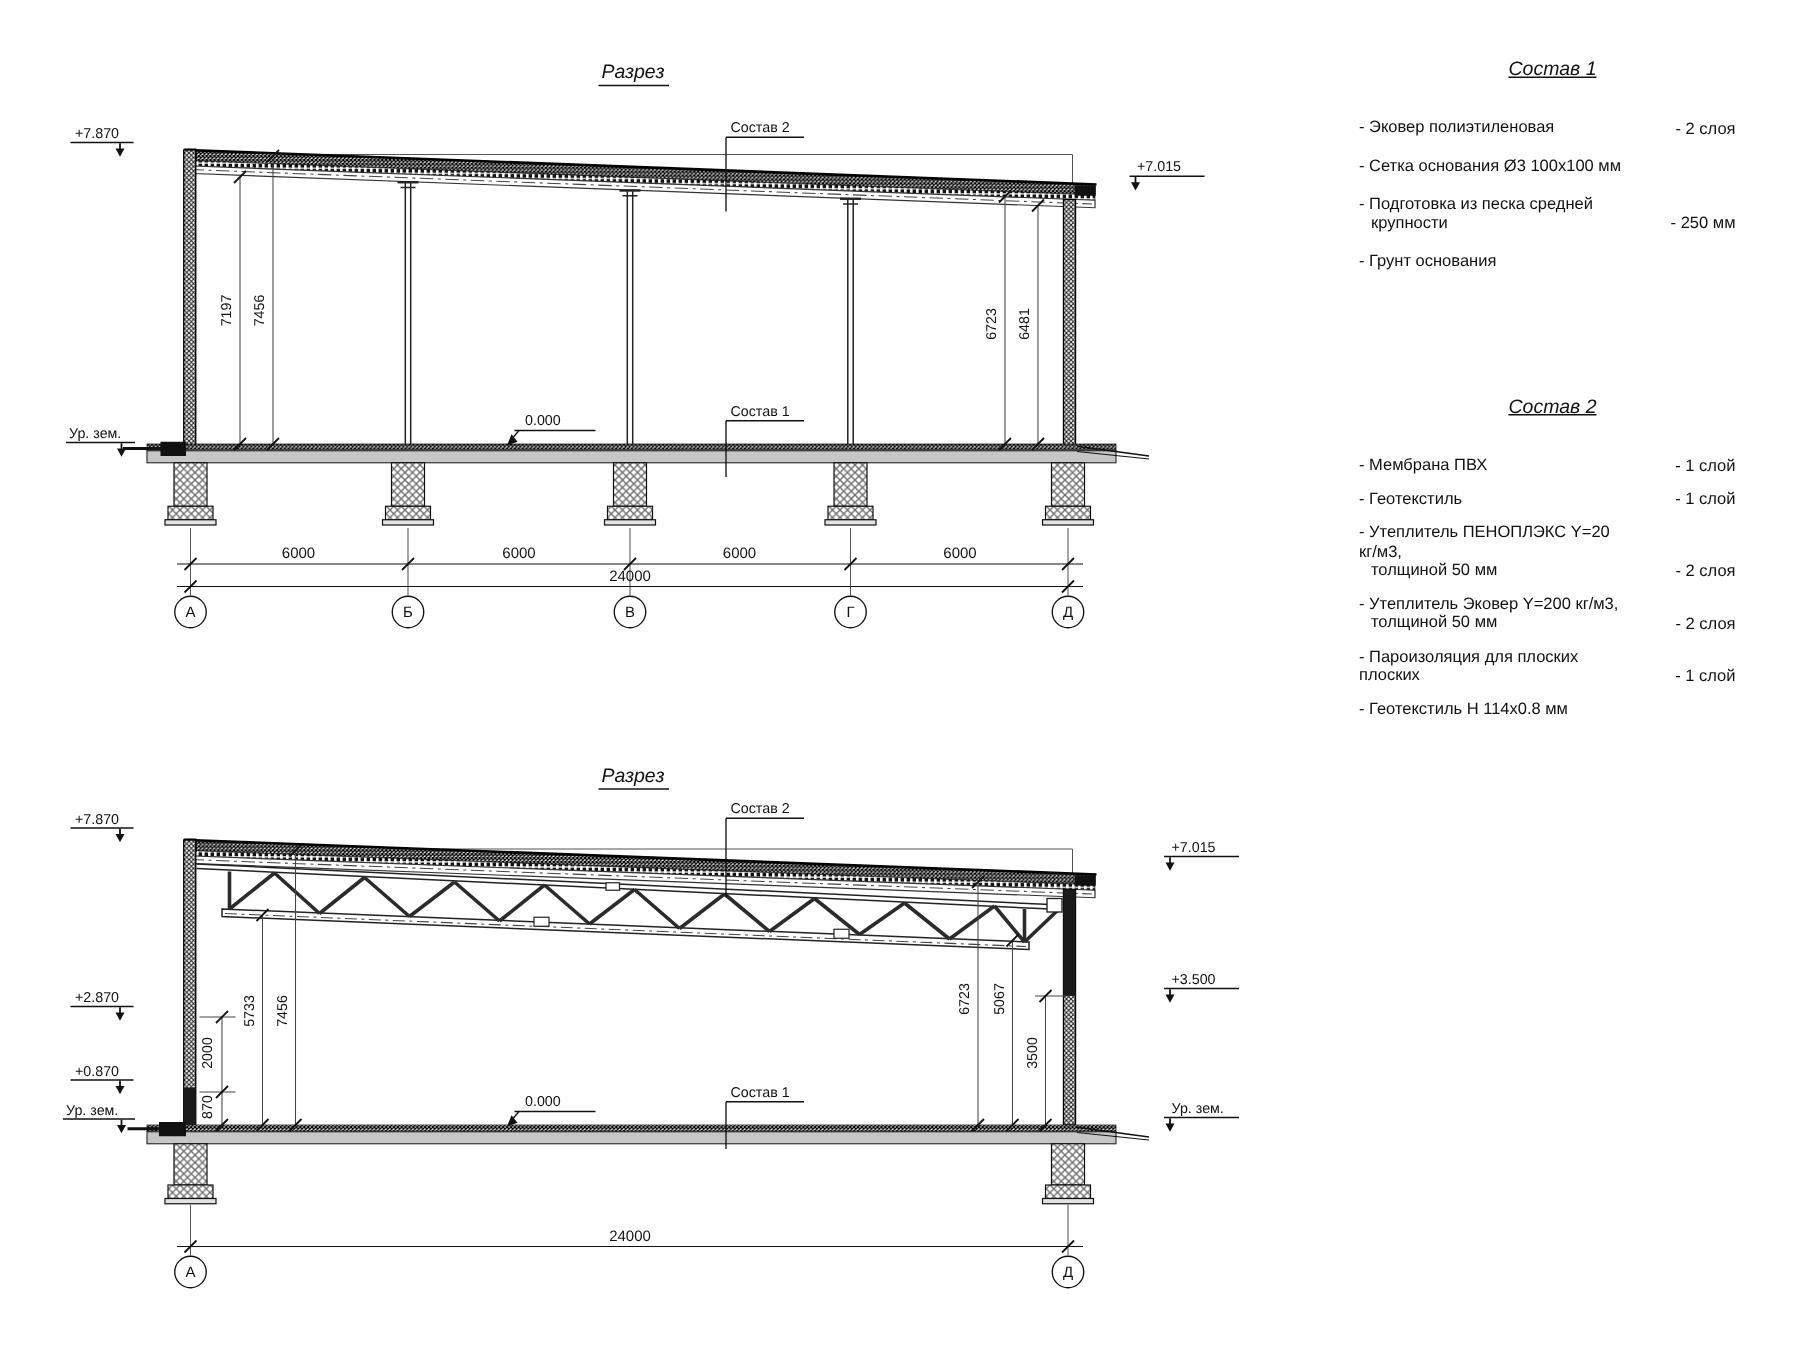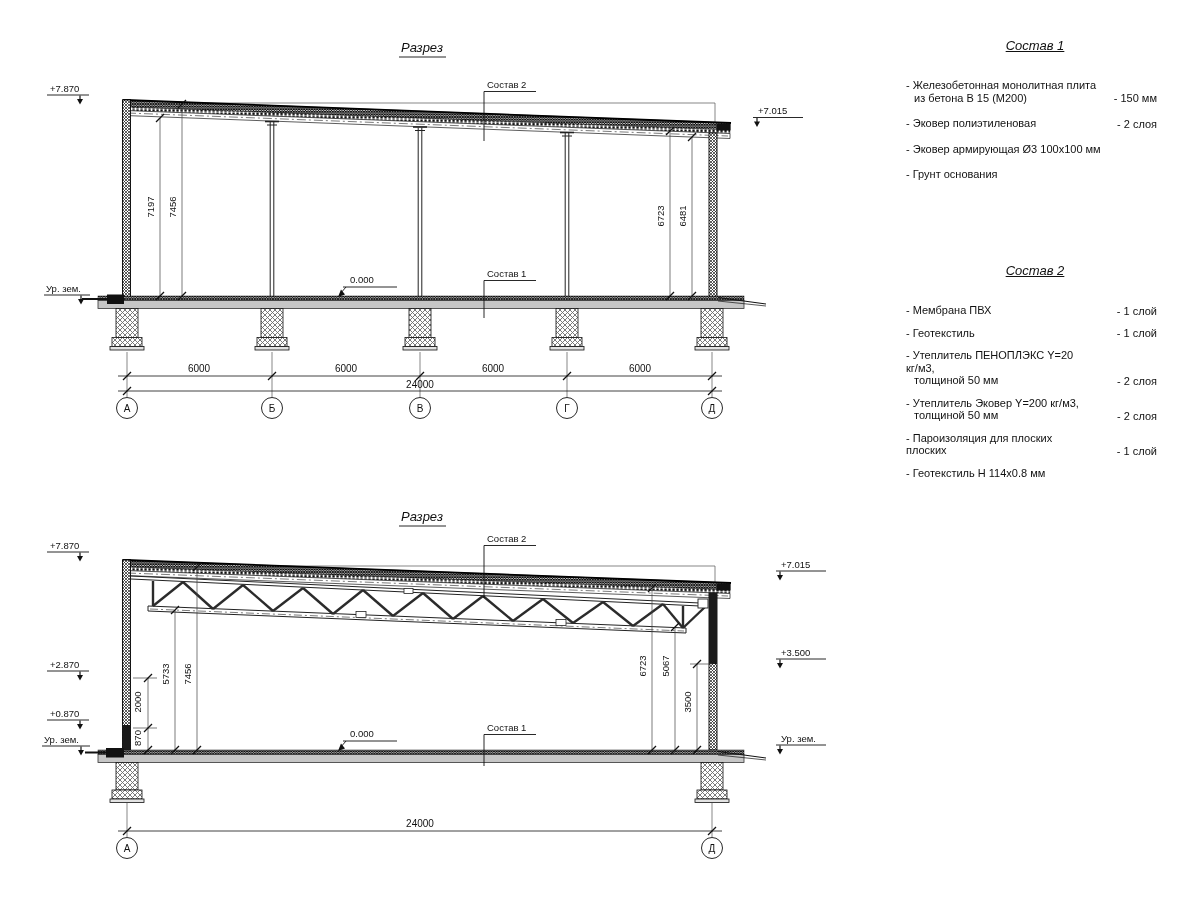--- a/index.html
+++ b/index.html
@@ -402,36 +402,36 @@
       <text class="ax" x="127" y="851.5" text-anchor="middle">А</text>
       <text class="ax" x="712" y="851.5" text-anchor="middle">Д</text>
     </g>
   </g>
 </svg>
 
 <div class="panel panel1" style="left:895px;top:38px;">
   <div class="ptitle">Состав 1</div>
   <div class="prow">
     <div class="ptext">
-          <div>- Железобетонная  монолитная плита</div>
-          <div class="l2">из бетона В 15 (М200)</div>
-        </div>
-    <div class="pval">- 150 мм</div>
-  </div>
-  <div class="prow">
-    <div class="ptext">
           <div>- Эковер полиэтиленовая</div>
         </div>
     <div class="pval">-  2 слоя</div>
   </div>
   <div class="prow">
     <div class="ptext">
-          <div>- Эковер армирующая Ø3 100х100 мм</div>
+          <div>- Сетка основания Ø3 100х100 мм</div>
         </div>
     <div class="pval"></div>
+  </div>
+  <div class="prow">
+    <div class="ptext">
+          <div>- Подготовка из песка средней</div>
+          <div class="l2">крупности</div>
+        </div>
+    <div class="pval">- 250 мм</div>
   </div>
   <div class="prow">
     <div class="ptext">
           <div>- Грунт основания</div>
         </div>
     <div class="pval"></div>
   </div>
 </div>
 
 <div class="panel panel2" style="left:895px;top:263px;">

